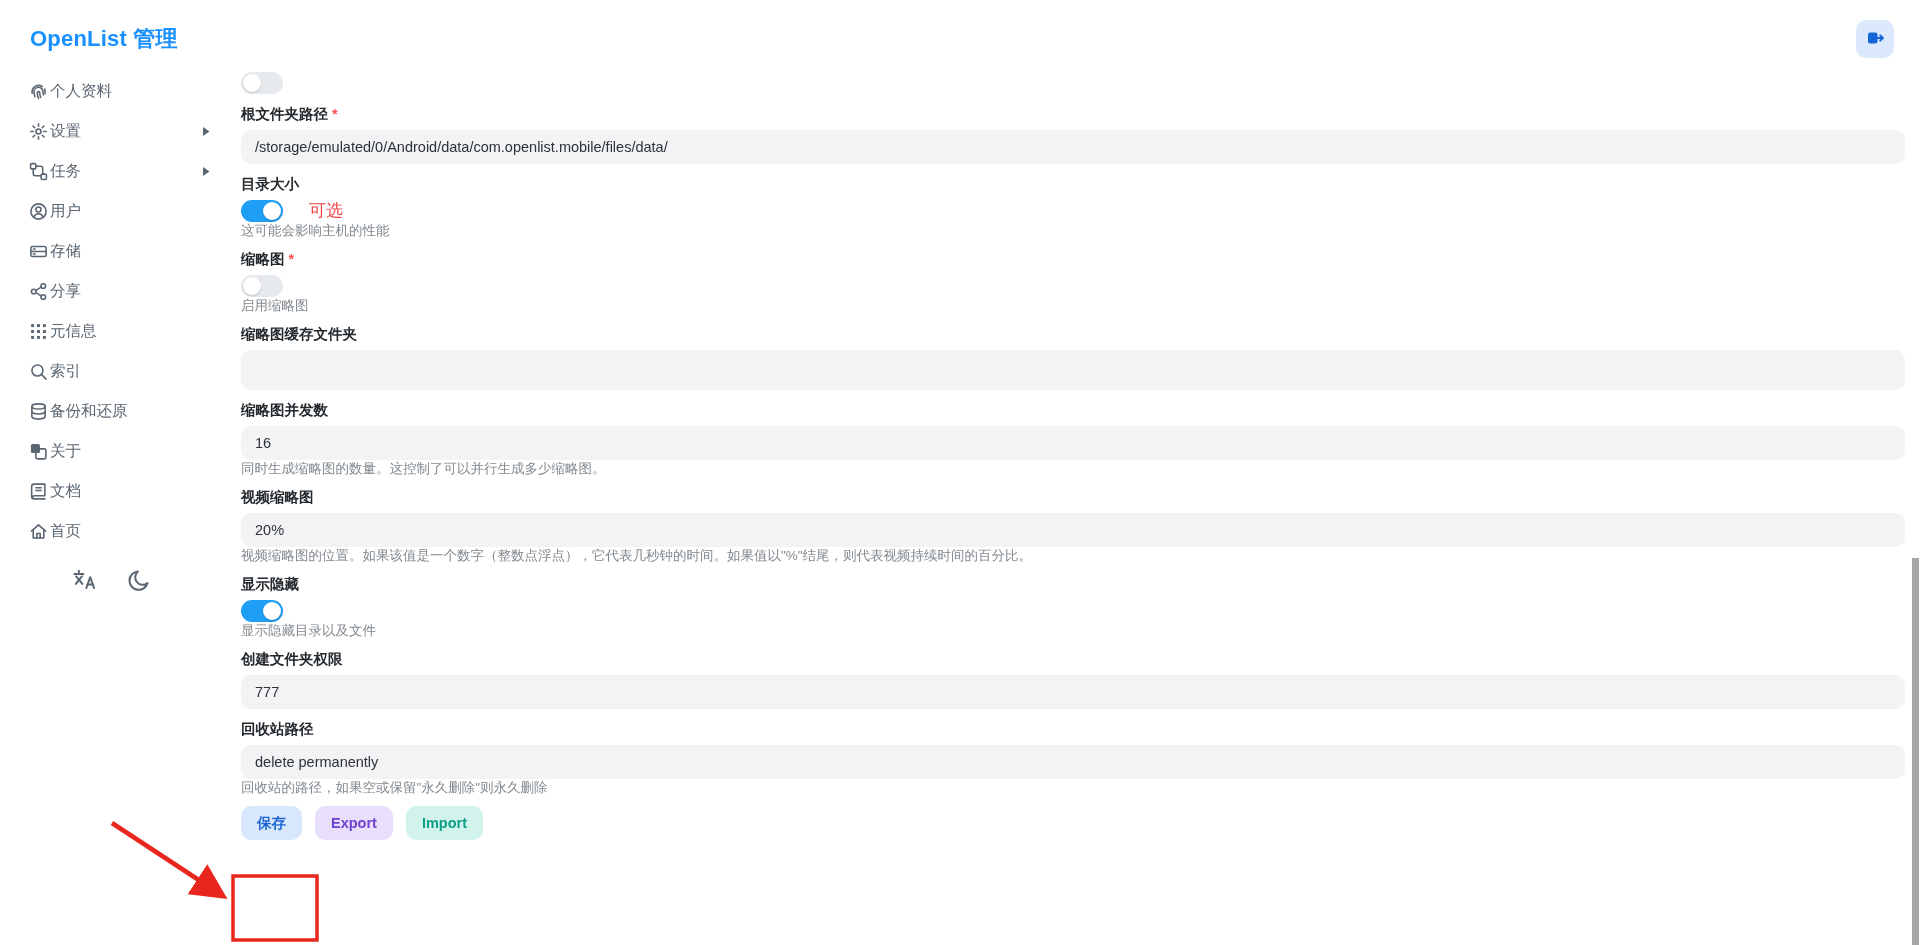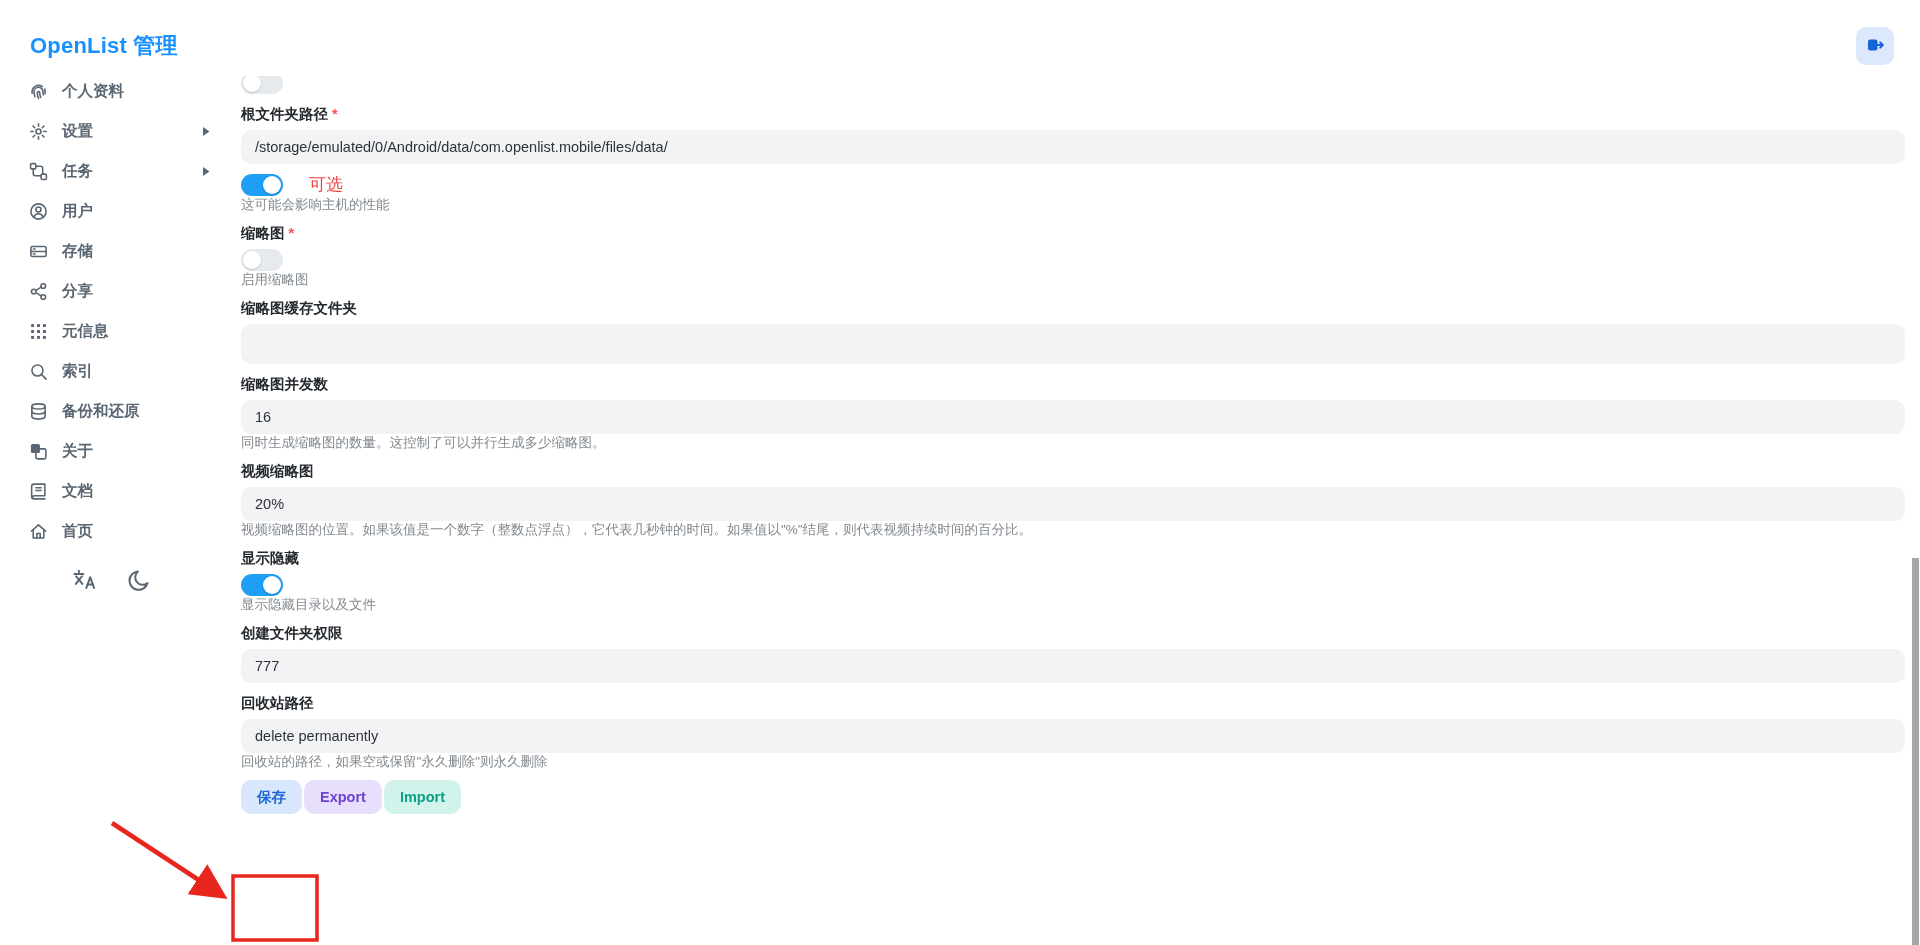--- a/index.html
+++ b/index.html
@@ -7,27 +7,27 @@
     --save-bg:#d8e7fb; --save-tx:#1b66d2; --exp-bg:#e7dffb; --exp-tx:#6e42cf;
     --imp-bg:#d2f3ec; --imp-tx:#0c9f87;
     --ink:#24292e; --side-ink:#5a6672; --desc:#82898f; --input-bg:#f1f3f5;
   }
   *{box-sizing:border-box;margin:0;padding:0}
   html,body{background:#fff}
   body{font-family:"Liberation Sans","DejaVu Sans",sans-serif;}
   .page{position:relative;width:1920px;height:945px;overflow:hidden;background:#fff}
 
   
-  .header{position:absolute;left:0;top:16px;width:100%;height:60px;background:#fff;z-index:20;display:flex;align-items:center}
+  .header{position:absolute;left:0;top:9px;width:100%;height:60px;background:#fff;z-index:20;display:flex;align-items:center}
   .title{margin-left:30px;font-size:22px;font-weight:800;color:var(--brand);letter-spacing:.2px}
   .hdr-btn{position:absolute;right:26px;top:11px;width:38px;height:38px;border:none;border-radius:10px;background:#dce9fc;display:flex;align-items:center;justify-content:center;cursor:pointer}
 
   
   .sidebar{position:absolute;left:0;top:60px;bottom:0;width:235px;background:#fff;border-top:1px solid #e4e7ec;padding-top:10px;z-index:15}
-  .side-item{display:flex;align-items:center;height:40px;padding:0 24px 0 28px;gap:14px;cursor:pointer;color:var(--side-ink);font-size:15.5px;font-weight:700}
+  .side-item{display:flex;align-items:center;height:40px;padding:0 24px 0 28px;gap:2px;cursor:pointer;color:var(--side-ink);font-size:15.5px;font-weight:400}
   .side-item .sicon{display:flex;align-items:center;justify-content:center;width:20px;height:20px;flex:0 0 20px}
   .sicon svg{width:19px;height:19px;stroke:var(--side-ink);stroke-width:1.5;fill:none;stroke-linecap:round;stroke-linejoin:round}
   .slabel{white-space:nowrap}
   .chev{margin-left:auto;display:flex;align-items:center}
   .chev svg{width:9px;height:11px}
   .side-foot{display:flex;align-items:center;gap:24px;padding-left:70px;margin-top:15px}
   .foot-btn{border:none;background:transparent;cursor:pointer;display:flex;align-items:center;justify-content:center;width:30px;height:30px}
   .foot-btn svg{width:26px;height:24px;stroke:var(--side-ink);stroke-width:1.5;fill:none;stroke-linecap:round;stroke-linejoin:round}
 
   
@@ -40,21 +40,21 @@
   .toggle{display:inline-block;width:42px;height:22px;border-radius:11px;background:#e6e9ed;position:relative;cursor:pointer;flex:0 0 42px}
   .toggle .knob{position:absolute;left:2px;top:2px;width:18px;height:18px;border-radius:50%;background:#fff;box-shadow:0 1px 2px rgba(0,0,0,.18)}
   .toggle.on{background:var(--toggle-on)}
   .toggle.on .knob{left:22px}
   .red-note{color:var(--note-red);font-size:17px;margin-left:26px;white-space:nowrap}
   .iwrap{position:relative}
   .tinput{width:100%;height:34px;border:none;border-radius:10px;background:var(--input-bg);padding:0 14px;font-size:14.5px;color:#2f3237;font-family:inherit;outline:none}
   .iwrap.tall .tinput{height:40px}
   .inline-note{position:absolute;left:505px;top:50%;transform:translateY(-50%);color:var(--note-red);font-size:15.5px;white-space:nowrap;pointer-events:none}
   .fdesc{font-size:13.5px;line-height:17px;color:var(--desc)}
-  .btn-row{display:flex;gap:2px;margin-top:0}
+  .btn-row{display:flex;gap:13px;margin-top:0}
   .btn{height:34px;border:none;border-radius:10px;padding:0 16px;font-size:14.5px;font-weight:700;cursor:pointer;font-family:inherit}
   .btn-save{background:var(--save-bg);color:var(--save-tx)}
   .btn-export{background:var(--exp-bg);color:var(--exp-tx)}
   .btn-import{background:var(--imp-bg);color:var(--imp-tx)}
 
   
   .overlay{position:absolute;left:0;top:0;width:1920px;height:945px;z-index:40;pointer-events:none}
   .scroll-thumb{position:absolute;right:1px;top:558px;width:7px;height:387px;background:#a6a6a6;z-index:45}
 </style>
 </head>
@@ -242,20 +242,21 @@
             <span class="toggle">
               <span class="knob"></span>
             </span>
           </div>
         </div>
         <div class="field">
           <div class="flabel">根文件夹路径 <span class="req">*</span></div>
           <div class="iwrap"><input class="tinput" readonly="" value="/storage/emulated/0/Android/data/com.openlist.mobile/files/data/" style=""></div>
         </div>
         <div class="field">
+          <div class="flabel">目录大小</div>
           <div class="trow">
             <span class="toggle on">
               <span class="knob"></span>
             </span>
             <span class="red-note">可选</span>
           </div>
           <div class="fdesc">这可能会影响主机的性能</div>
         </div>
         <div class="field">
           <div class="flabel">缩略图 <span class="req">*</span></div>

